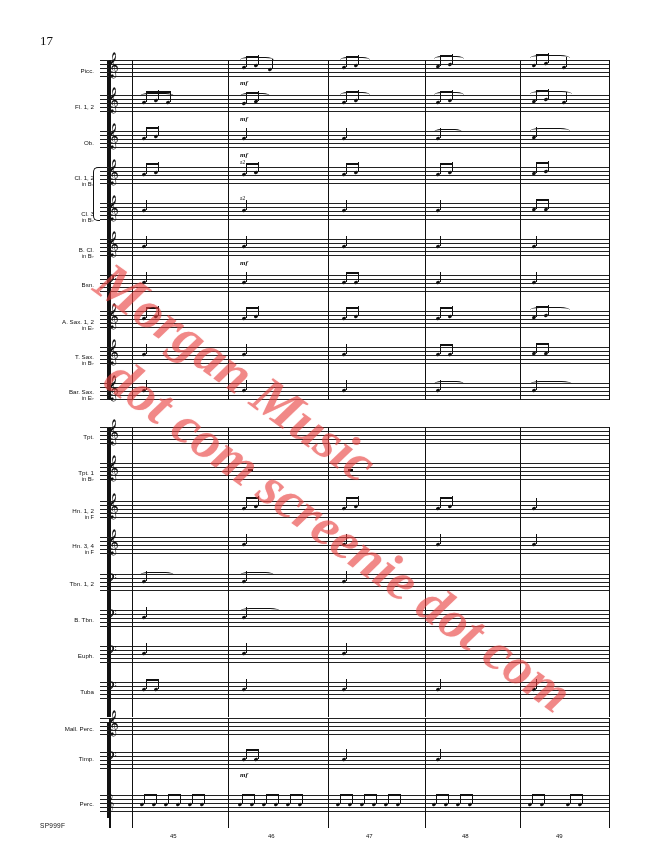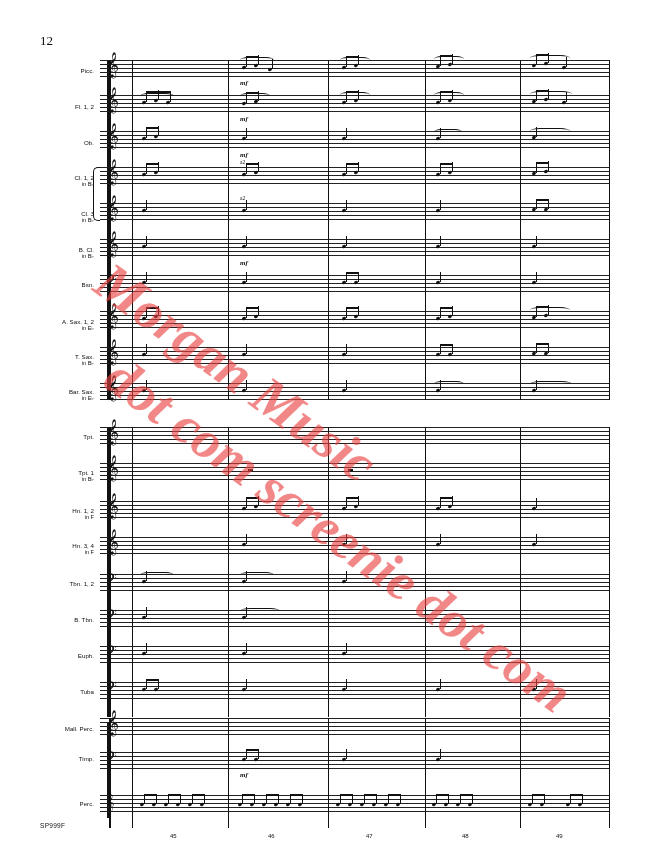--- a/index.html
+++ b/index.html
@@ -170,21 +170,21 @@
     font-size:54px;
     transform:rotate(36deg);
     transform-origin:left top;
   }
 </style>
 </head>
 <body>
 
 <div class="page">
 
-  <div class="page-number">12</div>
+  <div class="page-number">17</div>
   <div class="plate">SP999F</div>
 
   <div class="labels">
     <div class="lbl" style="top:12px"><span>Picc.</span></div>
     <div class="lbl" style="top:48px"><span>Fl. 1, 2</span></div>
     <div class="lbl" style="top:84px"><span>Ob.</span></div>
     <div class="lbl" style="top:119px"><span>Cl. 1, 2</span><span class="sub">in B♭</span></div>
     <div class="lbl" style="top:155px"><span>Cl. 3</span><span class="sub">in B♭</span></div>
     <div class="lbl" style="top:191px"><span>B. Cl.</span><span class="sub">in B♭</span></div>
     <div class="lbl" style="top:226px"><span>Bsn.</span></div>

